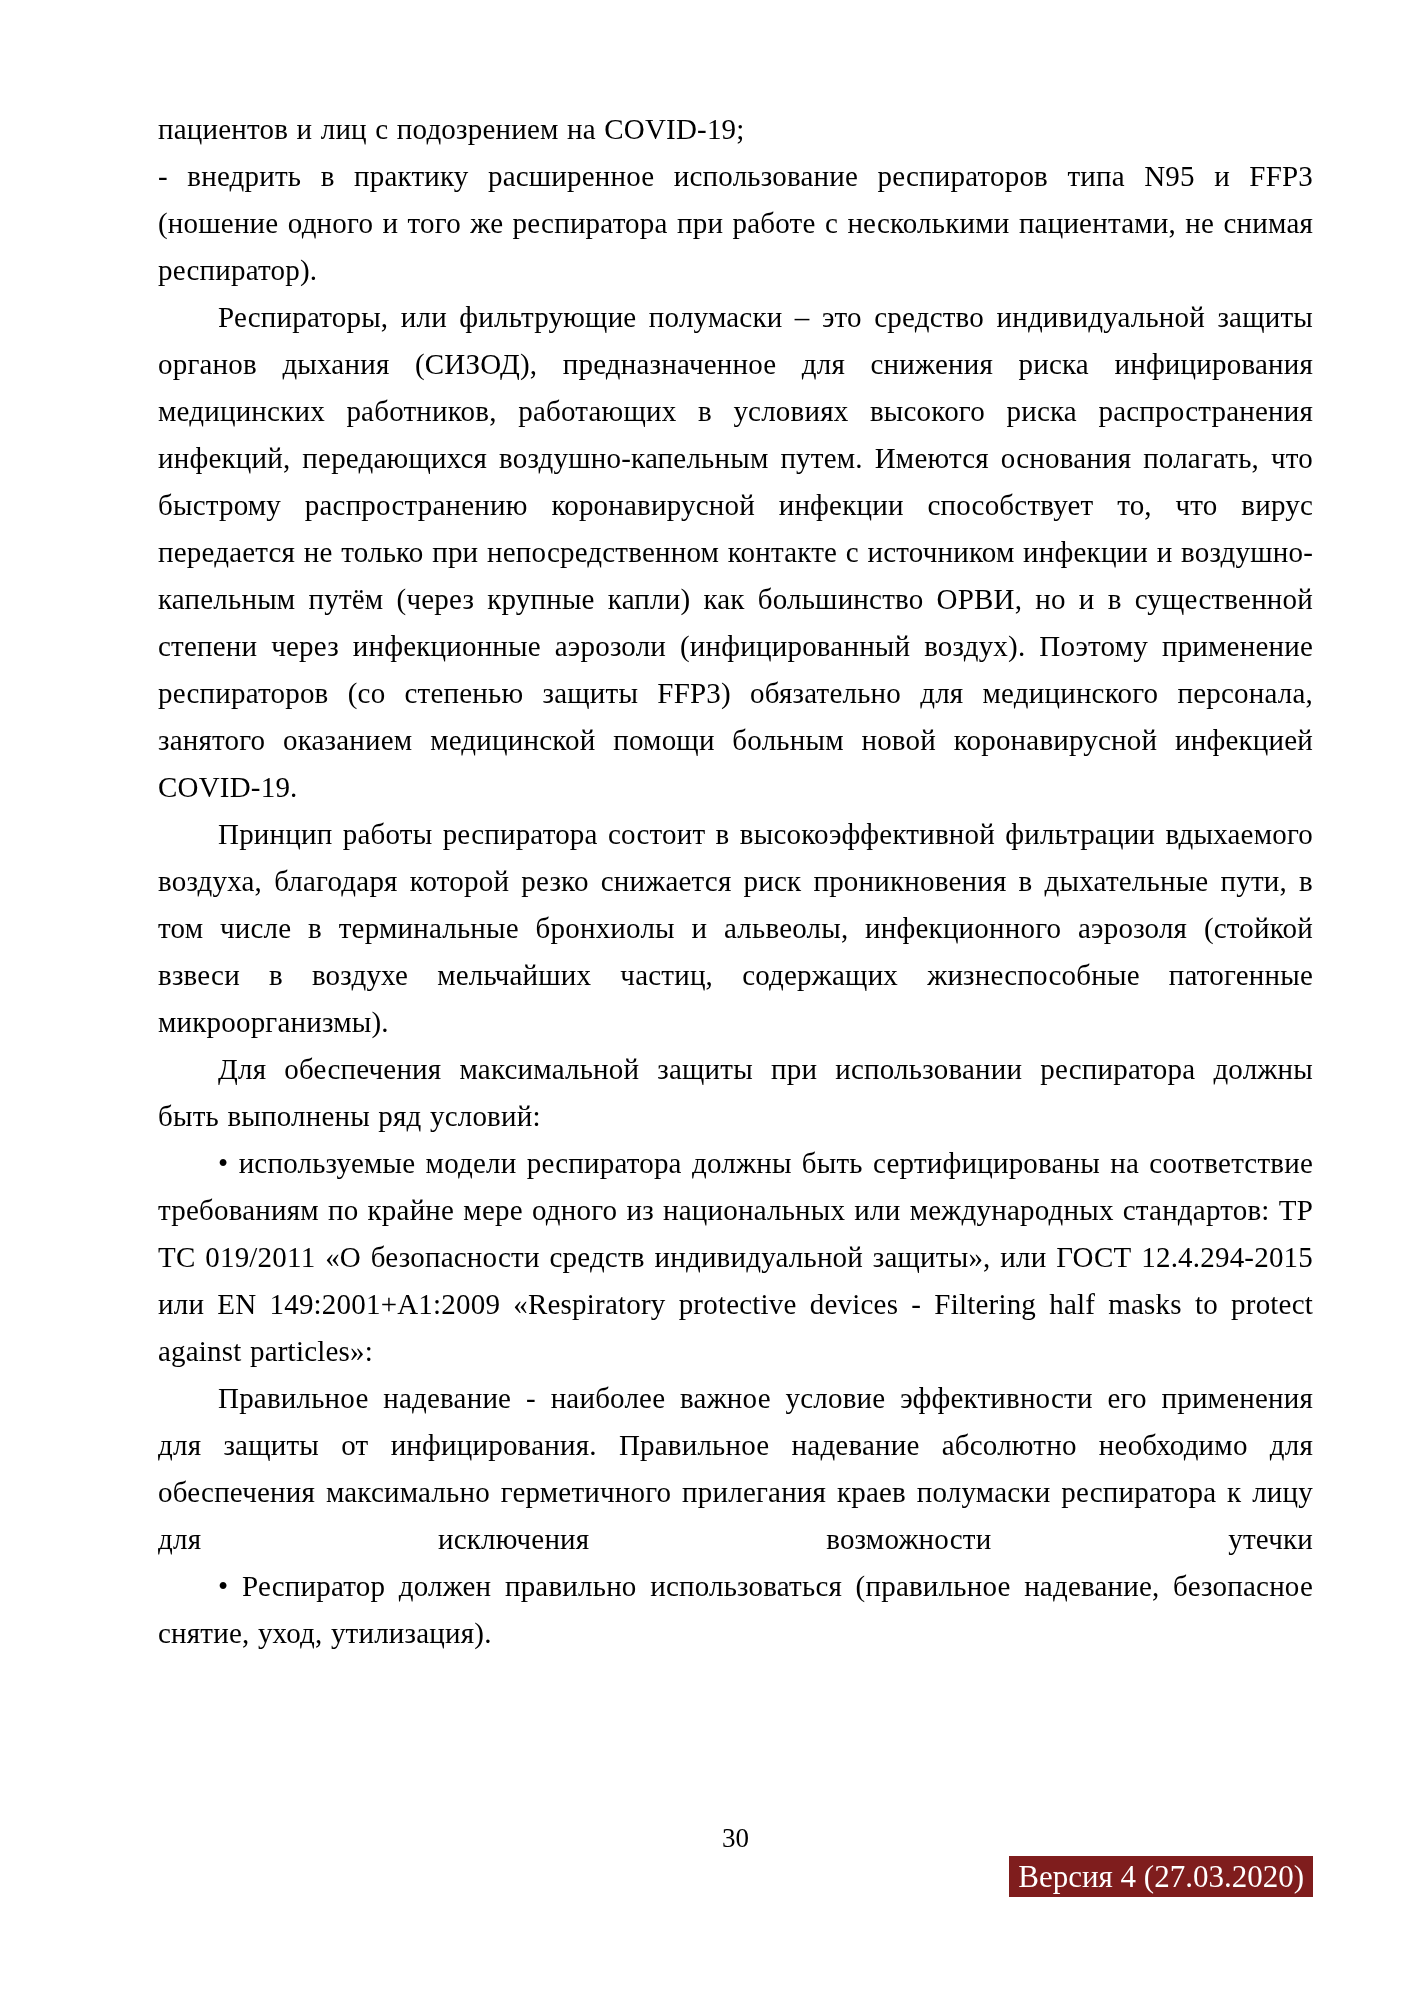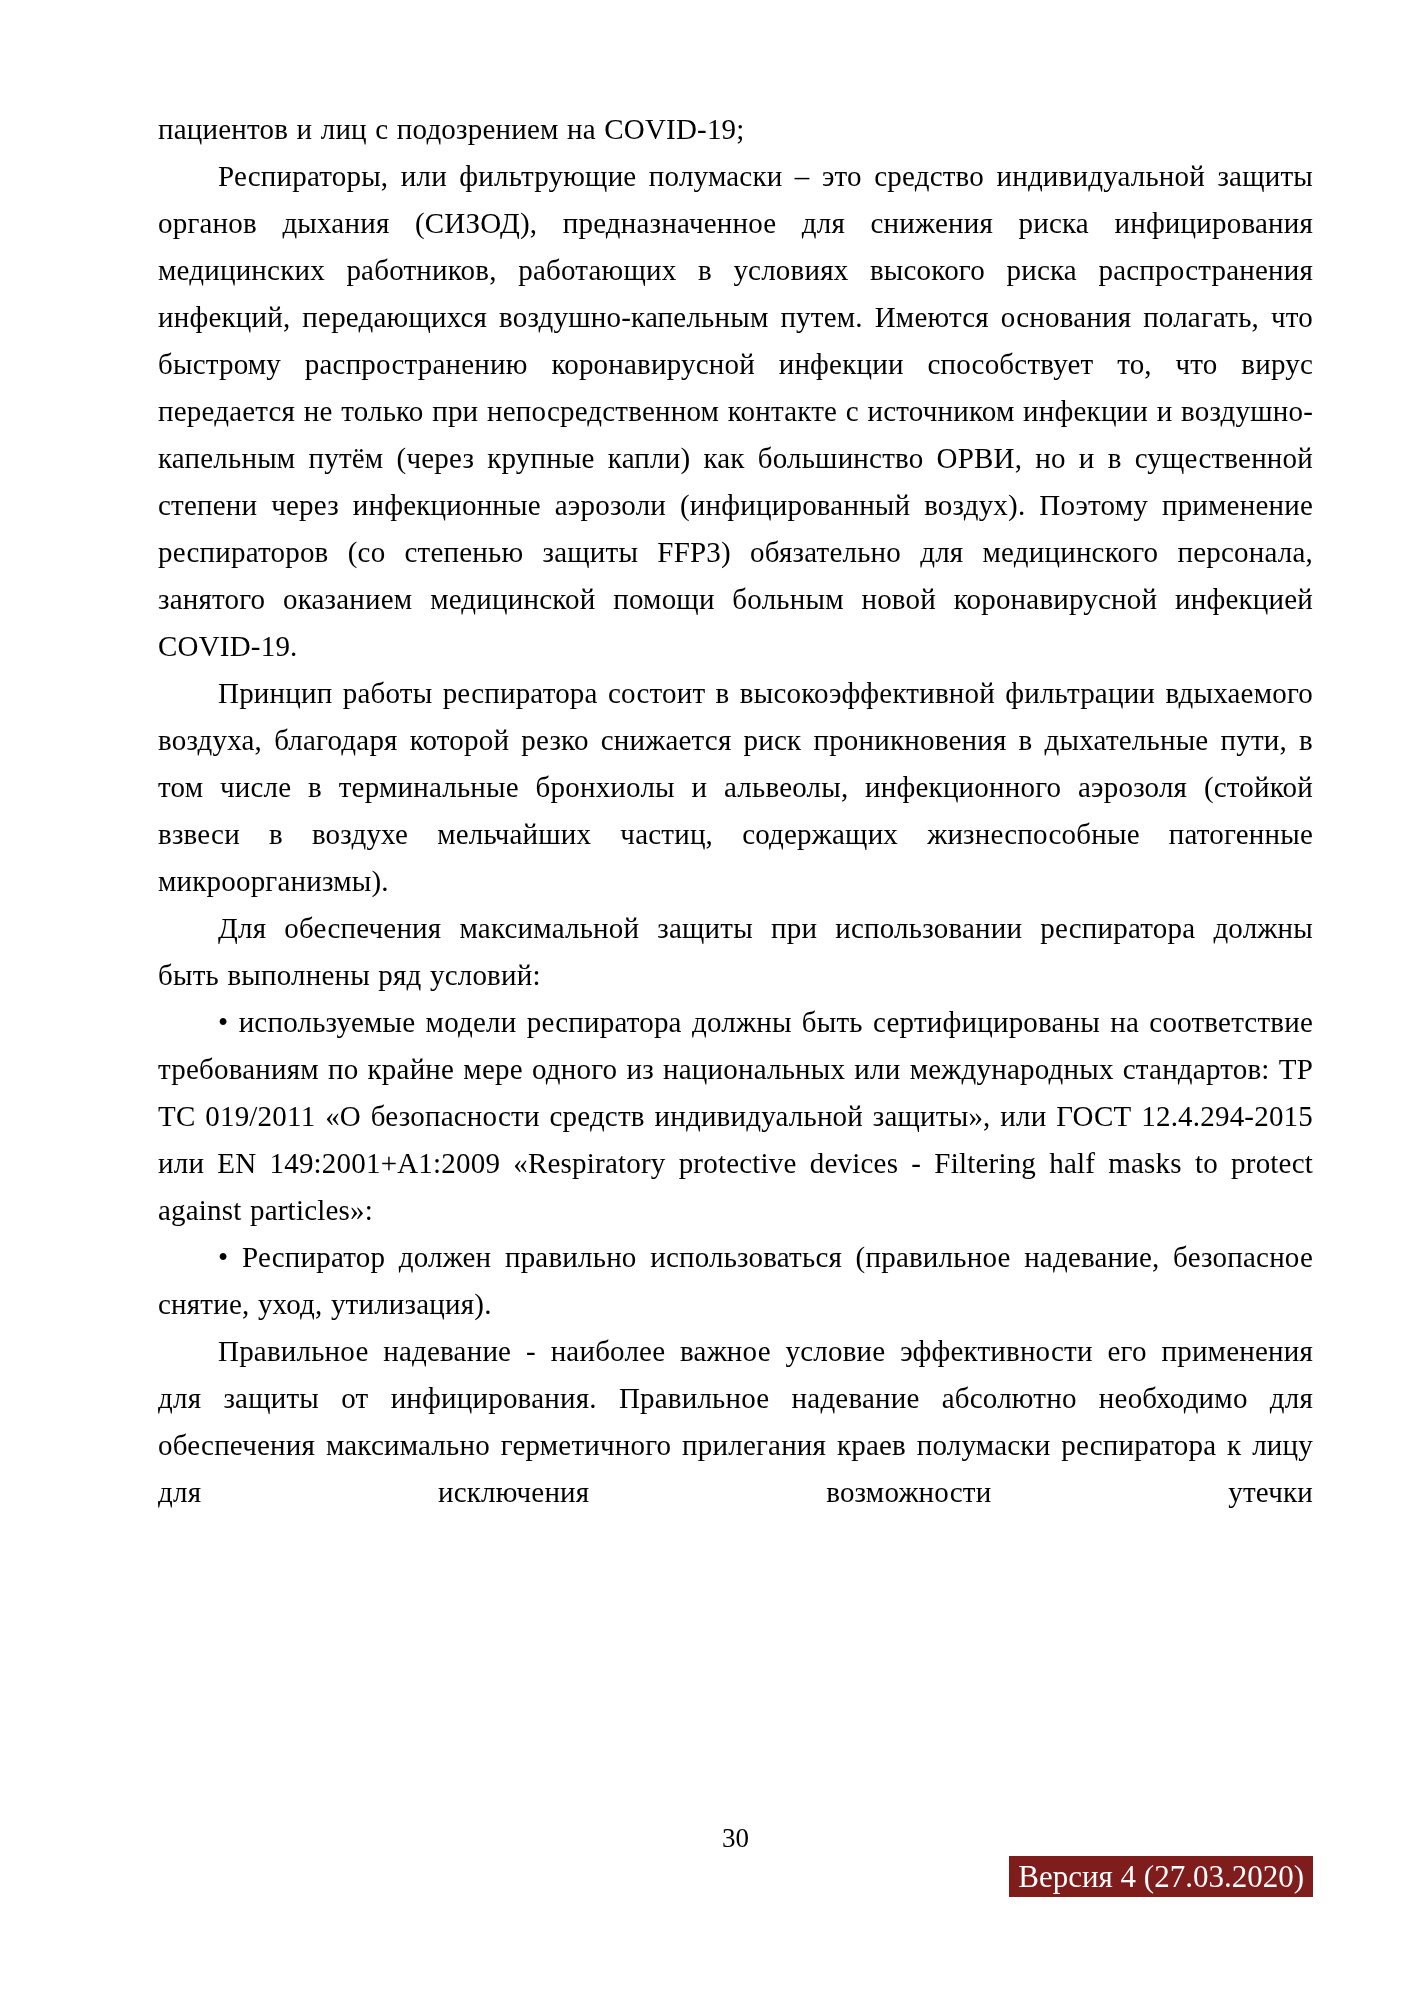--- a/index.html
+++ b/index.html
@@ -57,25 +57,26 @@
     white-space: nowrap;
   }
 </style>
 </head>
 <body>
 
 <div class="page" style="background: rgb(255, 255, 255); color: rgb(0, 0, 0);">
 
   <div class="text-block">
       <p class="para">пациентов и лиц с подозрением на COVID-19;</p>
+      <p class="para">- внедрить в практику расширенное использование респираторов типа N95 и FFP3 (ношение одного и того же респиратора при работе с несколькими пациентами, не снимая респиратор).</p>
       <p class="para indent">Респираторы, или фильтрующие полумаски – это средство индивидуальной защиты органов дыхания (СИЗОД), предназначенное для снижения риска инфицирования медицинских работников, работающих в условиях высокого риска распространения инфекций, передающихся воздушно-капельным путем. Имеются основания полагать, что быстрому распространению коронавирусной инфекции способствует то, что вирус передается не только при непосредственном контакте с источником инфекции и воздушно-капельным путём (через крупные капли) как большинство ОРВИ, но и в существенной степени через инфекционные аэрозоли (инфицированный воздух). Поэтому применение респираторов (со степенью защиты FFP3) обязательно для медицинского персонала, занятого оказанием медицинской помощи больным новой коронавирусной инфекцией COVID-19.</p>
       <p class="para indent">Принцип работы респиратора состоит в высокоэффективной фильтрации вдыхаемого воздуха, благодаря которой резко снижается риск проникновения в дыхательные пути, в  том числе в терминальные бронхиолы и альвеолы, инфекционного аэрозоля (стойкой взвеси в воздухе мельчайших частиц, содержащих жизнеспособные патогенные микроорганизмы).</p>
       <p class="para indent">Для обеспечения максимальной защиты при использовании респиратора должны быть выполнены ряд условий:</p>
       <p class="para indent">• используемые модели респиратора должны быть сертифицированы на соответствие требованиям по крайне мере одного из национальных или международных стандартов: ТР ТС 019/2011 «О безопасности средств индивидуальной защиты», или ГОСТ 12.4.294-2015 или EN 149:2001+A1:2009 «Respiratory protective devices - Filtering half masks to protect against particles»:</p>
+      <p class="para indent justify-last">Правильное надевание - наиболее важное условие эффективности его применения для защиты от инфицирования. Правильное надевание абсолютно необходимо для обеспечения максимально герметичного прилегания краев полумаски респиратора к лицу для исключения возможности утечки</p>
       <p class="para indent">• Респиратор должен правильно использоваться (правильное надевание, безопасное снятие, уход, утилизация).</p>
-      <p class="para indent justify-last">Правильное надевание - наиболее важное условие эффективности его применения для защиты от инфицирования. Правильное надевание абсолютно необходимо для обеспечения максимально герметичного прилегания краев полумаски респиратора к лицу для исключения возможности утечки</p>
     </div>
 
   <div class="footer-page-number">30</div>
 
   <div class="version-badge" style="background: #7f1d1d; color: rgb(255, 255, 255);">Версия 4 (27.03.2020)</div>
 
 </div>
 
 </body></html>

